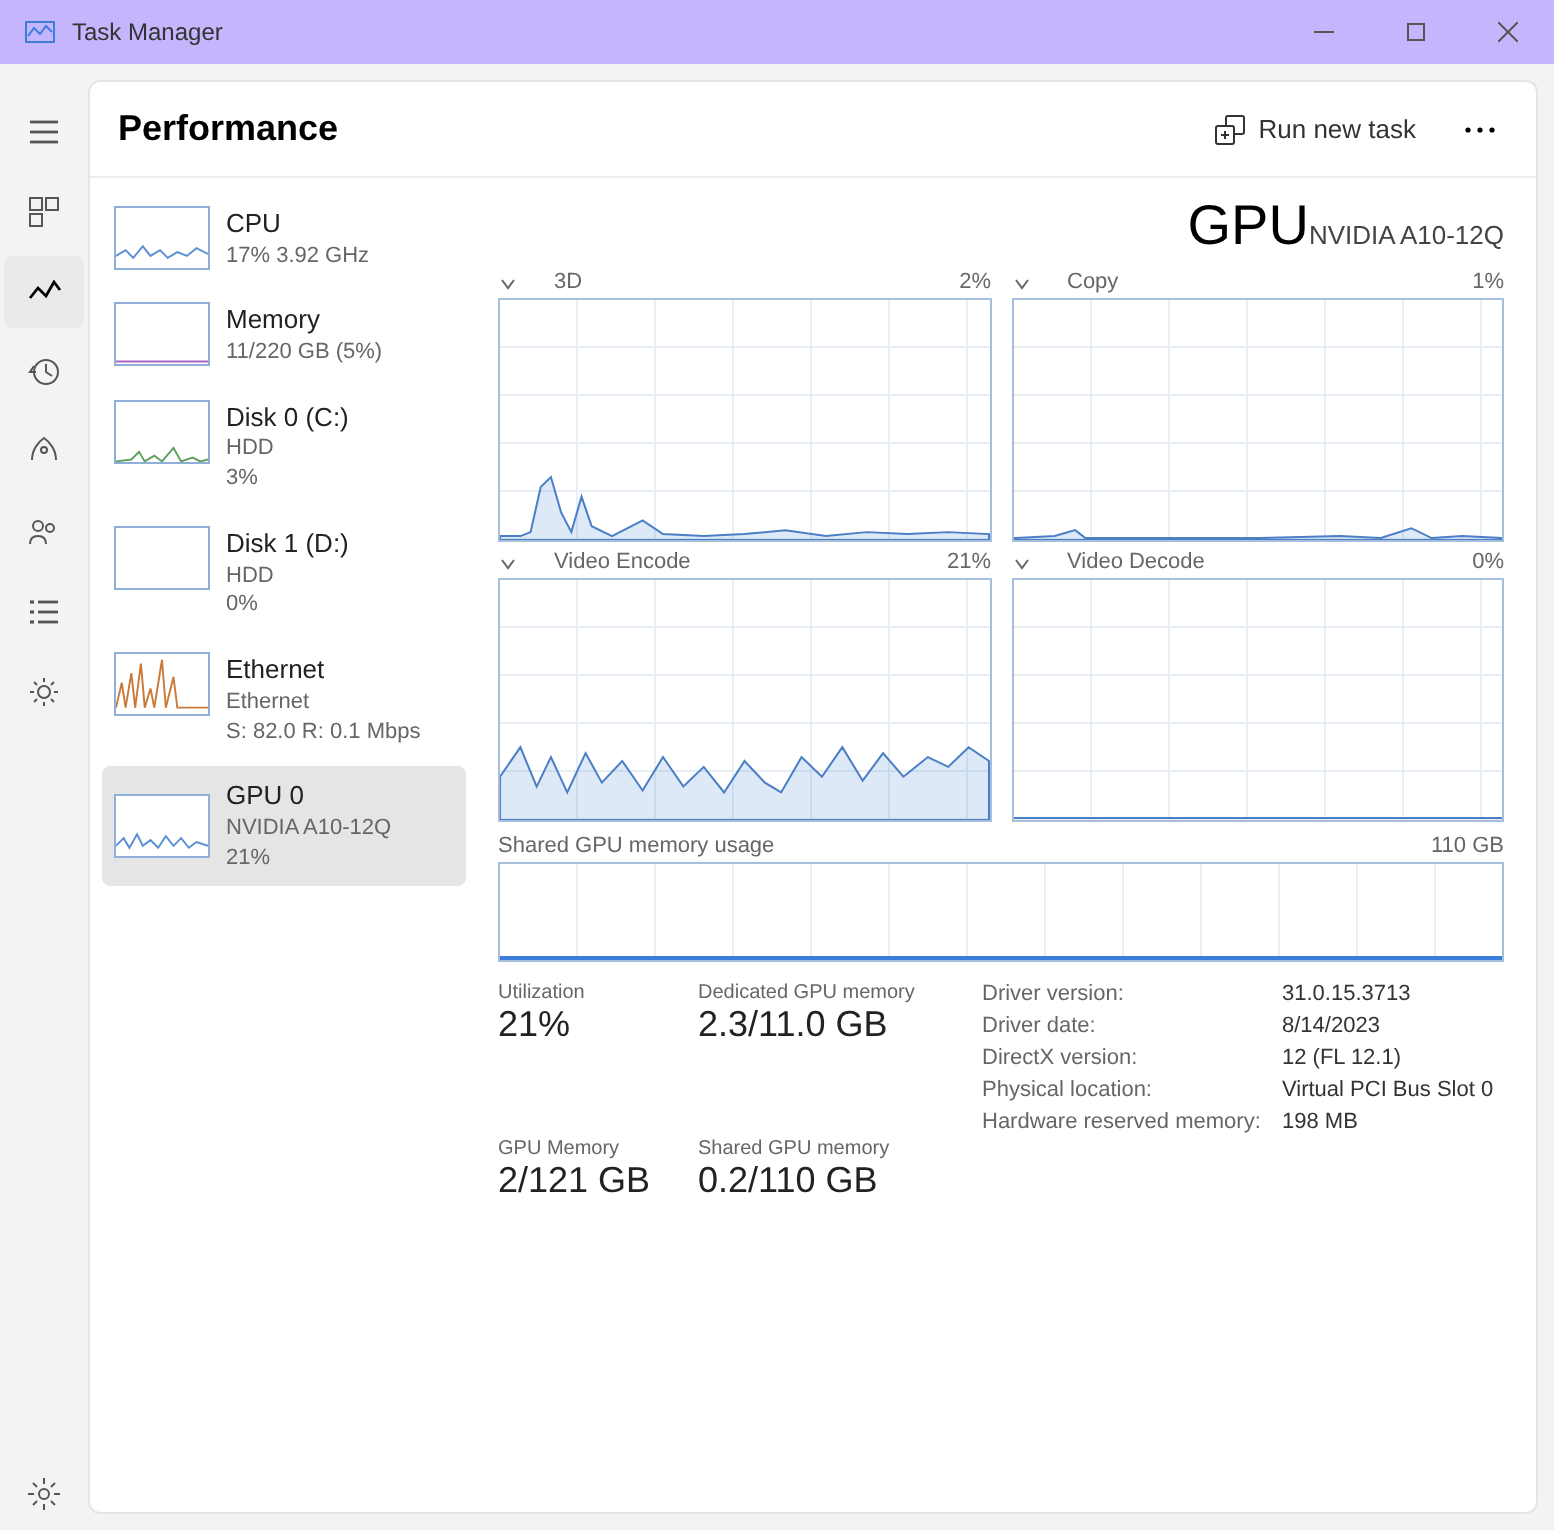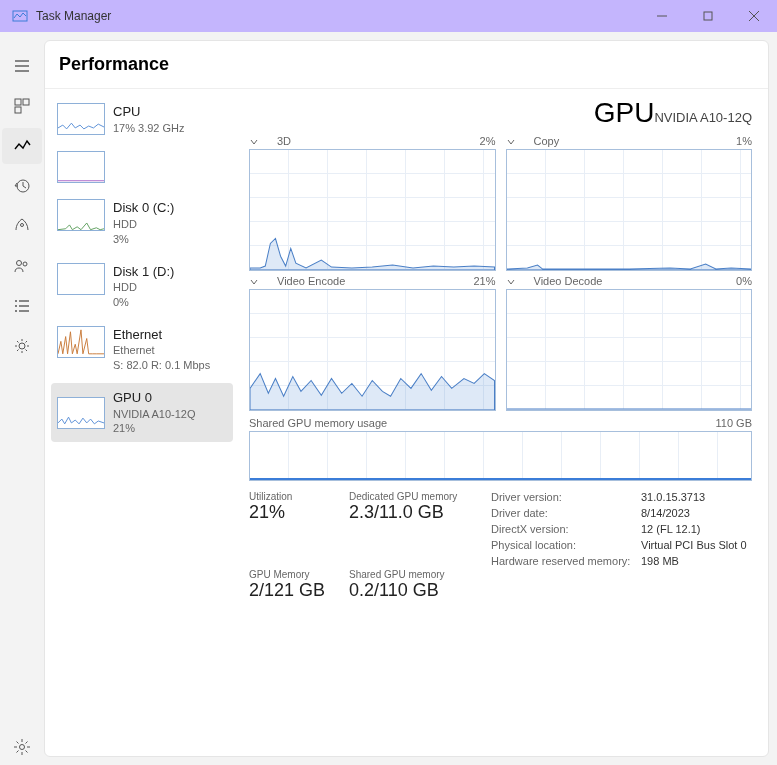--- a/index.html
+++ b/index.html
@@ -163,20 +163,38 @@
       <svg viewBox="0 0 18 18">
         <circle cx="9" cy="9" r="2.5" fill="none" stroke="currentColor"></circle>
         <path d="M9 1v3M9 14v3M1 9h3M14 9h3M3.5 3.5l2 2M12.5 12.5l2 2M14.5 3.5l-2 2M5.5 12.5l-2 2" stroke="currentColor"></path>
       </svg>
     </div>
 </div>
 
 <div class="card">
   <div class="cardhdr">
     <span class="hdrtitle">Performance</span>
+    <div class="hdrright">
+      <div class="runtask">
+        <svg width="16" height="16" viewBox="0 0 16 16">
+            <rect x="6" y="1" width="9" height="9" rx="1" fill="none" stroke="currentColor"></rect>
+            <rect x="1" y="6" width="9" height="9" rx="1" fill="#fff" stroke="currentColor"></rect>
+            <line x1="5.5" y1="8.5" x2="5.5" y2="12.5" stroke="currentColor"></line>
+            <line x1="3.5" y1="10.5" x2="7.5" y2="10.5" stroke="currentColor"></line>
+          </svg>
+        <span>Run new task</span>
+      </div>
+      <div class="more">
+          <svg width="16" height="4" viewBox="0 0 16 4">
+            <circle cx="2" cy="2" r="1.3"></circle>
+            <circle cx="8" cy="2" r="1.3"></circle>
+            <circle cx="14" cy="2" r="1.3"></circle>
+          </svg>
+        </div>
+    </div>
   </div>
 
   <div class="body">
 
     <div class="sidebar">
       <div class="sitem">
         <div class="sthumb">
             <svg viewBox="0 0 48 32" preserveAspectRatio="none">
               <polyline points="0,25 5,22 9,26 14,20 18,25 23,22 27,26 32,23 37,25 42,21 48,24" fill="none" stroke="#5a8fd6" stroke-width="1"></polyline>
             </svg>
@@ -184,20 +202,24 @@
         <div class="stext">
             <span class="name">CPU</span>
             <span class="sub">17% 3.92 GHz</span>
           </div>
       </div>
       <div class="sitem">
         <div class="sthumb">
             <svg viewBox="0 0 48 32" preserveAspectRatio="none">
               <line x1="0" y1="30" x2="48" y2="30" stroke="#a864c8" stroke-width="1"></line>
             </svg>
+          </div>
+        <div class="stext">
+            <span class="name">Memory</span>
+            <span class="sub">11/220 GB (5%)</span>
           </div>
       </div>
       <div class="sitem">
         <div class="sthumb">
             <svg viewBox="0 0 48 32" preserveAspectRatio="none">
               <polyline points="0,31 8,30 12,26 15,31 20,28 24,31 30,24 34,31 40,29 44,31 48,30" fill="none" stroke="#5fa05f" stroke-width="1"></polyline>
             </svg>
           </div>
         <div class="stext">
             <span class="name">Disk 0 (C:)</span>

